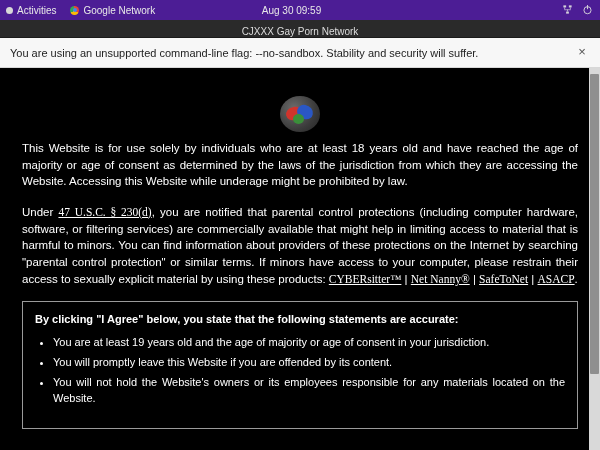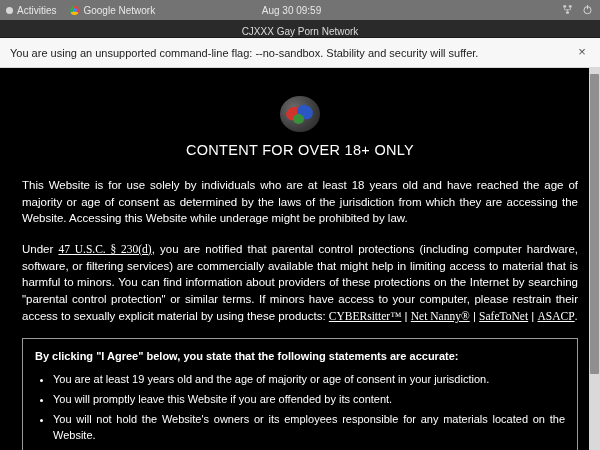--- a/index.html
+++ b/index.html
@@ -7,21 +7,21 @@
     margin: 0; padding: 0;
     width: 600px; height: 450px;
     overflow: hidden;
     font-family: "Liberation Sans", sans-serif;
     background: #000;
   }
 
   
   .topbar {
     height: 20px;
-    background: #737373;
+    background: #4c1d95;
     color: #e8e8e8;
     display: flex;
     align-items: center;
     font-size: 10px;
     position: relative;
   }
   .topbar-left { display: flex; align-items: center; gap: 14px; padding-left: 6px; }
   .tb-item { display: flex; align-items: center; gap: 4px; cursor: default; }
   .dot-activities {
     width: 7px; height: 7px; border-radius: 50%;
@@ -198,21 +198,20 @@
   <div class="page">
 
     <div class="logo-wrap">
       <div class="logo">
         <span class="blob-r"></span>
         <span class="blob-b"></span>
         <span class="blob-g"></span>
       </div>
     </div>
 
-    <h1 class="title">CONTENT FOR OVER 18+ ONLY</h1>
 
     <p class="para">This Website is for use solely by individuals who are at least 18 years old and have reached the age of majority or age of consent as determined by the laws of the jurisdiction from which they are accessing the Website. Accessing this Website while underage might be prohibited by law.</p>
 
     <p class="para">
       <span>Under </span><a class="lnk" href="#">47 U.S.C. § 230(d)</a><span>, you are notified that parental control protections (including computer hardware, software, or filtering services) are commercially available that might help in limiting access to material that is harmful to minors. You can find information about providers of these protections on the Internet by searching "parental control protection" or similar terms. If minors have access to your computer, please restrain their access to sexually explicit material by using these products: </span><a class="lnk" href="#">CYBERsitter™</a><span> | </span><a class="lnk" href="#">Net Nanny®</a><span> | </span><a class="lnk" href="#">SafeToNet</a><span> | </span><a class="lnk" href="#">ASACP</a><span>.</span>
     </p>
 
     <div class="agreebox">
       <p class="lead">By clicking "I Agree" below, you state that the following statements are accurate:</p>
       <ul>

